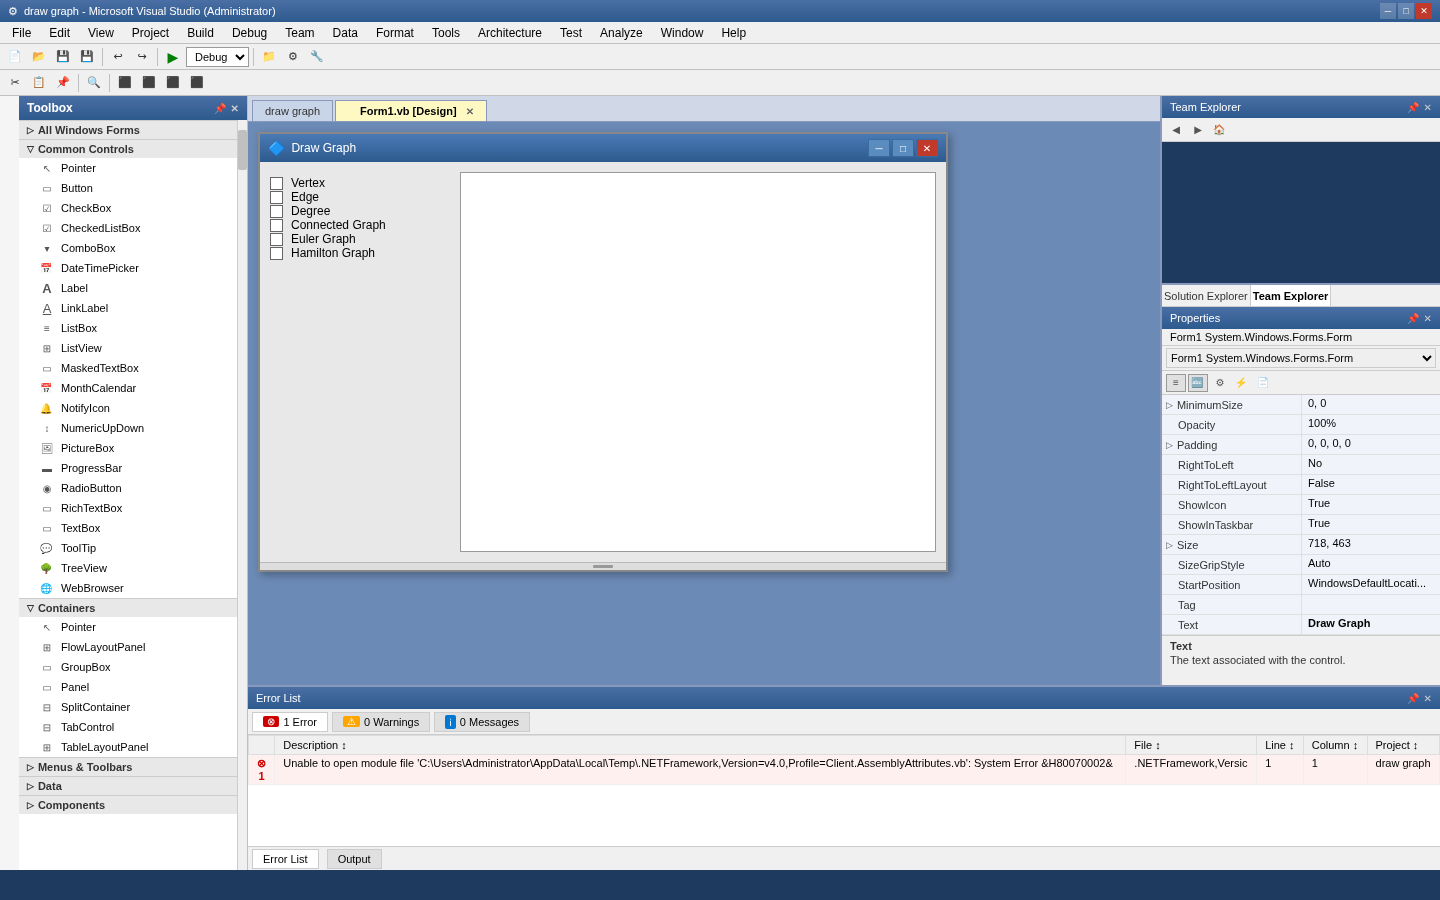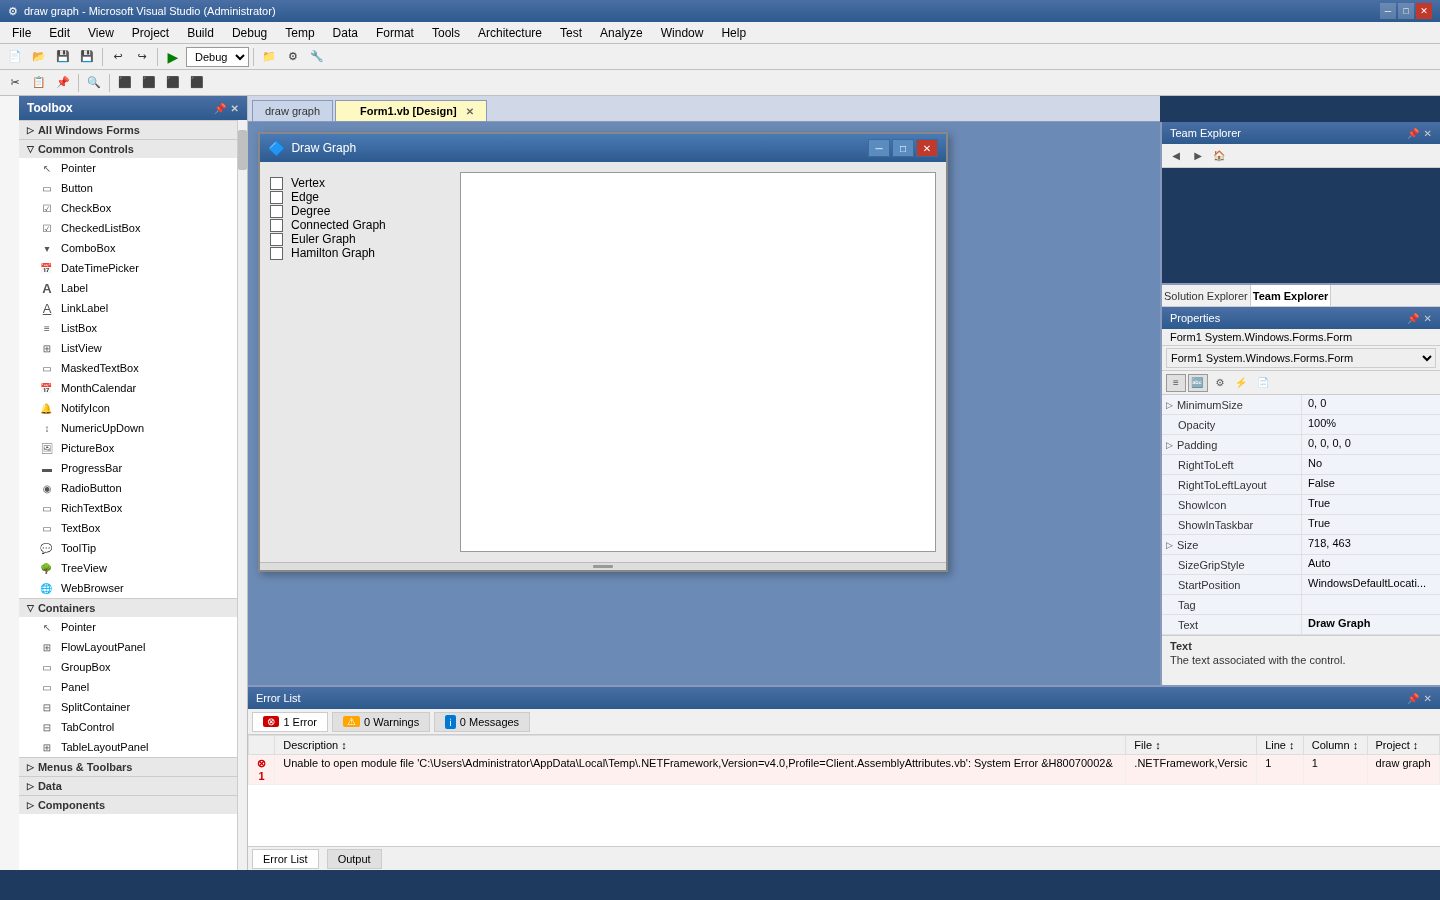--- a/index.html
+++ b/index.html
@@ -305,21 +305,20 @@
     .error-row { background: #fff0f0; }
     .error-row td:first-child { color: #cc0000; font-weight: bold; }
 
     
     .right-panel {
       width: 280px;
       background: #f0f4fa;
       border-left: 2px solid #8899bb;
       display: flex;
       flex-direction: column;
-      margin-top: 26px;
     }
     .right-panel-top {
       height: 320px;
       background: #1e3a5f;
       border-bottom: 2px solid #8899bb;
       display: flex;
       flex-direction: column;
     }
     .panel-header {
       background: linear-gradient(to bottom, #4a6fa5, #2d5a8e);
@@ -482,21 +481,21 @@
   </div>
 </div>
 
 <div class="menu-bar">
   <div class="menu-item">File</div>
   <div class="menu-item">Edit</div>
   <div class="menu-item">View</div>
   <div class="menu-item">Project</div>
   <div class="menu-item">Build</div>
   <div class="menu-item">Debug</div>
-  <div class="menu-item">Temp</div>
+  <div class="menu-item">Team</div>
   <div class="menu-item">Data</div>
   <div class="menu-item">Format</div>
   <div class="menu-item">Tools</div>
   <div class="menu-item">Architecture</div>
   <div class="menu-item">Test</div>
   <div class="menu-item">Analyze</div>
   <div class="menu-item">Window</div>
   <div class="menu-item">Help</div>
 </div>
 

